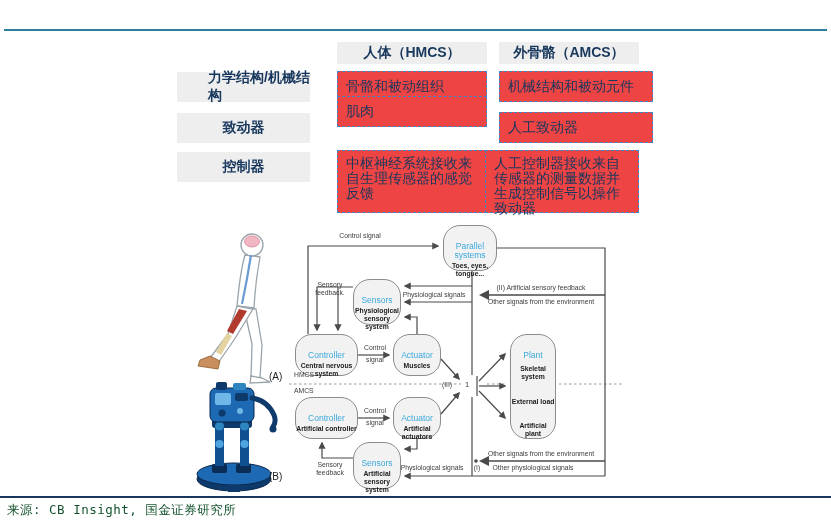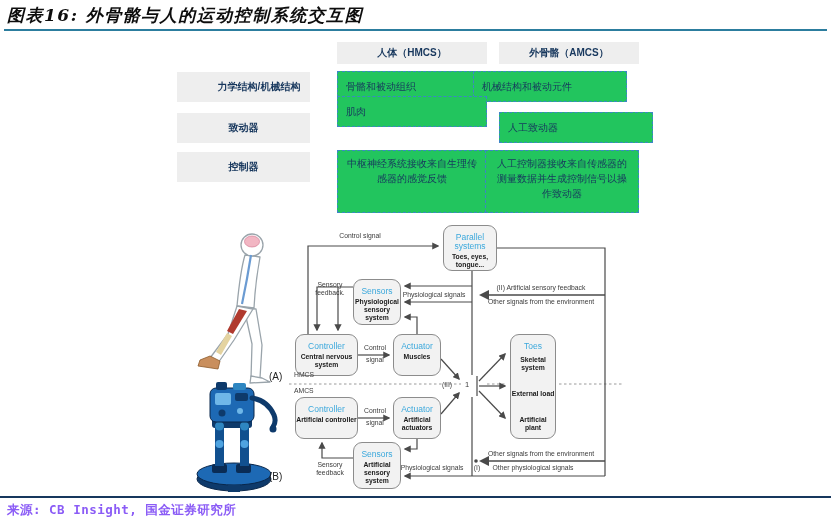--- a/index.html
+++ b/index.html
@@ -9,68 +9,67 @@
   }
   html,body{margin:0;padding:0;background:#fff;}
   .page{position:relative;width:831px;height:522px;background:#fff;overflow:hidden;
         font-family:"Liberation Sans",sans-serif;}
   .figure-title{position:absolute;left:7px;top:4px;width:800px;
         font-family:"DejaVu Serif",serif;font-style:italic;font-weight:bold;
         font-size:17px;letter-spacing:1.5px;color:#0d0d0d;white-space:nowrap;}
   .title-rule{position:absolute;left:4px;top:29px;width:823px;height:2px;
         background:var(--accent_underline);}
   
-  .tcell{position:absolute;box-sizing:border-box;font-size:10px;color:var(--navy);}
+  .tcell{position:absolute;box-sizing:border-box;font-size:14px;color:var(--navy);}
   .thead{background:var(--head_bg);font-weight:bold;display:flex;align-items:center;
         justify-content:center;}
   .tlabel{background:var(--head_bg);font-weight:bold;display:flex;align-items:center;
         justify-content:center;}
-  .tval{border:1px dashed var(--cell_border_blue);background:#22c55e;display:flex;
-        align-items:center;padding:2px 8px;line-height:15px;text-align:center;}
+  .tval{border:1px dashed var(--cell_border_blue);background:#ef4444;display:flex;
+        align-items:center;padding:2px 8px;line-height:15px;}
   .tval.top{align-items:flex-start;padding-top:5px;}
   
   .diagram{position:absolute;left:265px;top:223px;width:372px;height:278px;}
   .diagram svg.wires{position:absolute;left:0;top:0;}
   .ln{stroke:var(--line_gray);stroke-width:1.2;fill:none;}
   .ln.bold{stroke-width:1.7;}
   .dash{stroke:#9a9a9a;stroke-width:1;fill:none;stroke-dasharray:2.5,2.5;}
   .dot{fill:var(--line_gray);}
   .dbox{position:absolute;box-sizing:border-box;background:var(--box_bg);
-        border:1.2px solid var(--box_border);border-radius:9px;display:flex;
+        border:1.2px solid var(--box_border);border-radius:17px;display:flex;
         flex-direction:column;align-items:center;justify-content:flex-start;
-        padding-top:7px;text-align:center;}
+        padding-top:16px;text-align:center;}
   .dbox-title{font-size:8.5px;color:var(--box_title_blue);line-height:9px;}
   .dbox-sub{font-size:6.8px;font-weight:bold;color:#1a1a1a;line-height:8px;margin-top:2px;}
   .plant-items{display:flex;flex-direction:column;justify-content:space-between;
         height:78px;margin-top:3px;}
   .lab{position:absolute;font-size:6.8px;color:var(--label_gray);line-height:8px;
         text-align:center;white-space:nowrap;}
   .lab.big{font-size:10px;color:#222;}
   .lab.left{text-align:left;}
   
   .source-rule{position:absolute;left:0px;top:496px;width:831px;height:2px;
         background:var(--bottom_rule_navy);}
   .source{position:absolute;left:7px;top:502px;font-family:"DejaVu Sans Mono",monospace;
-        font-weight:bold;font-size:12.5px;letter-spacing:0.5px;color:#8b5cf6;}
+        font-weight:normal;font-size:12.5px;letter-spacing:0.5px;color:#14532d;}
 </style>
 </head>
 <body>
 
 <div class="page">
 
-  <div class="figure-title">图表16: 外骨骼与人的运动控制系统交互图</div>
   <div class="title-rule"></div>
 
   <div>
     <div class="tcell thead" style="left:337px;top:42px;width:150px;height:22px;">人体（HMCS）</div>
     <div class="tcell thead" style="left:499px;top:42px;width:140px;height:22px;">外骨骼（AMCS）</div>
 
     <div class="tcell tlabel" style="left:177px;top:72px;width:133px;height:30px;padding-left:31px;">力学结构/机械结构</div>
     <div class="tcell tval" style="left:337px;top:71px;width:150px;height:31px;">骨骼和被动组织</div>
-    <div class="tcell tval" style="left:473px;top:71px;width:154px;height:31px;">机械结构和被动元件</div>
+    <div class="tcell tval" style="left:499px;top:71px;width:154px;height:31px;">机械结构和被动元件</div>
 
     <div class="tcell tlabel" style="left:177px;top:113px;width:133px;height:30px;">致动器</div>
     <div class="tcell tval" style="left:337px;top:96px;width:150px;height:31px;">肌肉</div>
     <div class="tcell tval" style="left:499px;top:112px;width:154px;height:31px;">人工致动器</div>
 
     <div class="tcell tlabel" style="left:177px;top:152px;width:133px;height:30px;">控制器</div>
     <div class="tcell tval top" style="left:337px;top:150px;width:150px;height:63px;">中枢神经系统接收来自生理传感器的感觉反馈</div>
     <div class="tcell tval top" style="left:485px;top:150px;width:154px;height:63px;">人工控制器接收来自传感器的测量数据并生成控制信号以操作致动器</div>
   </div>
 
@@ -193,21 +192,21 @@
     </div>
     <div class="dbox" style="left:128px;top:174px;width:48px;height:42px;">
       <div class="dbox-title">Actuator</div>
       <div class="dbox-sub">Artificial actuators</div>
     </div>
     <div class="dbox" style="left:88px;top:219px;width:48px;height:47px;">
       <div class="dbox-title">Sensors</div>
       <div class="dbox-sub">Artificial sensory system</div>
     </div>
     <div class="dbox" style="left:245px;top:111px;width:46px;height:105px;">
-      <div class="dbox-title">Toes</div>
+      <div class="dbox-title">Plant</div>
       <div class="plant-items">
         <div class="dbox-sub">Skeletal system</div>
         <div class="dbox-sub">External load</div>
         <div class="dbox-sub">Artificial plant</div>
       </div>
     </div>
 
     <div class="lab" style="left:45px;top:9px;width:100px;">Control signal</div>
     <div class="lab" style="left:44px;top:58px;width:42px;">
       <div>Sensory</div>

